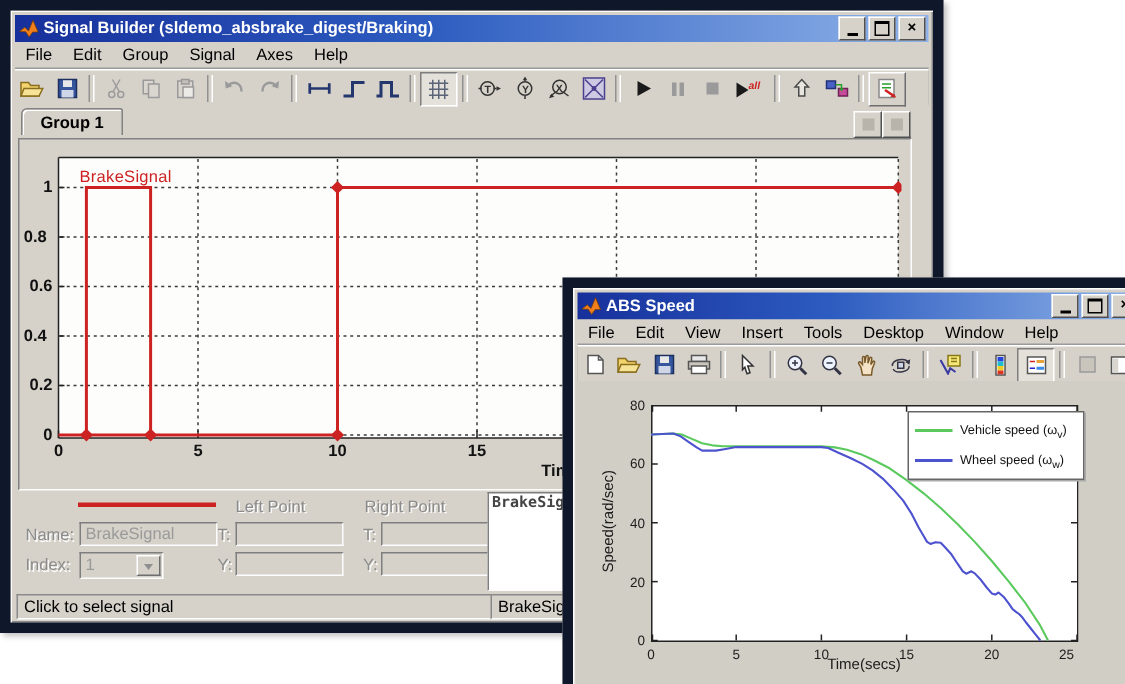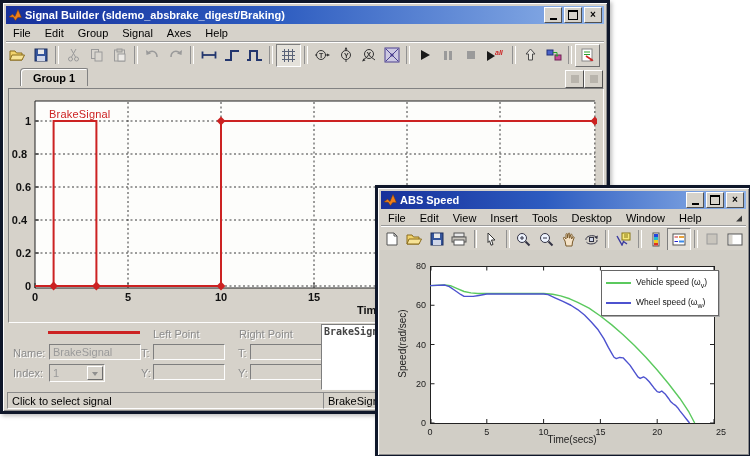--- a/index.html
+++ b/index.html
@@ -1,21 +1,21 @@
 <!DOCTYPE html>
 <html><head>
 <meta charset="utf-8">
 <style>
   html,body{margin:0;padding:0;background:#fff;}
   #screen{position:relative;width:750px;height:456px;background:#ffffff;overflow:hidden;
           font-family:"Liberation Sans",sans-serif;-webkit-font-smoothing:antialiased;}
   .abs{position:absolute;}
   
-  .win{position:absolute;background:#d6d2ca;border:3px solid #0f172a;
-       box-shadow:inset 1px 1px 0 #fdfdfd,inset -1px -1px 0 #8a8a8a,2px 2px 4px rgba(0,0,0,.25);}
+  .win{position:absolute;background:#d6d2ca;border:7px solid #0f172a;
+       box-shadow:inset 1px 1px 0 #fdfdfd,inset -1px -1px 0 #8a8a8a,2px 2px 4px rgba(0,0,0,.25);padding-left:11px;}
   .titlebar{position:absolute;left:3px;right:3px;height:18px;display:flex;align-items:center;
             background:linear-gradient(90deg,#17309b 0%,#2d5cc0 45%,#8fb3e9 100%);
             color:#fff;font-size:11px;font-weight:bold;padding:0 2px;}
   .titlebar .ttl{margin-left:3px;white-space:nowrap;overflow:hidden;}
   .winbtns{margin-left:auto;display:flex;gap:2px;}
   .winbtn{width:16px;height:14px;background:#d6d2ca;border:1px solid;border-color:#fff #505050 #505050 #fff;
           display:flex;align-items:center;justify-content:center;font-size:10px;font-weight:bold;color:#000;
           line-height:10px;}
   .glyph-min{width:7px;height:2px;background:#000;margin-top:7px;}
   .glyph-max{width:8px;height:7px;border:1px solid #000;border-top-width:2px;}
@@ -244,21 +244,21 @@
       <span class="tool raised">
         <svg width="14" height="14" viewBox="0 0 14 14">
             <rect x="1" y="1" width="10" height="12" fill="#fff" stroke="#888"></rect>
             <path d="M3 4 h6 M3 6.5 h6" stroke="#2aa02a"></path>
             <path d="M5 8 L11 12" stroke="#c22" stroke-width="1.6"></path>
             <path d="M12.5 13 L8.5 12.5 L11 10.5 Z" fill="#c22"></path>
           </svg>
         </span>
     </div>
 
-    <div class="tab" style="left:17px;top:65px;">
+    <div class="tab" style="left:7px;top:65px;">
       <span>Group 1</span>
     </div>
     <span class="winbtn" style="position:absolute;left:562px;top:67px;width:17px;height:16px;">
         <span style="width:8px;height:8px;background:#b8b4ac;"></span>
       </span>
     <span class="winbtn" style="position:absolute;left:581px;top:67px;width:17px;height:16px;">
         <span style="width:8px;height:8px;background:#b8b4ac;"></span>
       </span>
 
     <div class="tabpage" style="left:5px;top:85px;width:594px;height:233px;"></div>
@@ -517,21 +517,21 @@
         <polyline points="0,19.63 14.77,19.04 20.45,19.63 27.26,22.57 34.08,25.51 40.9,26.89 47.71,27.47 56.8,27.47 113.6,27.47 122.69,28.26 130.64,29.83 139.73,32.77 147.68,36.31 159.04,42.19 170.4,50.04 181.76,58.88 193.12,68.69 204.48,79.48 215.84,91.26 227.2,104.01 238.56,117.75 249.92,132.47 259.01,146.21 264.69,157" fill="none" stroke="#5bc95e" stroke-width="1.4" stroke-linejoin="round"></polyline>
         <polyline points="0,19.63 14.77,19.04 19.31,20.61 24.99,24.53 30.67,28.46 34.08,30.42 43.17,30.42 48.85,29.44 56.8,28.06 113.6,28.06 118.14,28.65 124.96,31.79 132.91,35.33 140.86,39.25 147.68,43.57 154.5,49.06 161.31,55.93 168.13,63.78 173.81,72.61 178.35,81.44 181.76,87.33 184.03,91.26 186.3,92.63 189.71,91.45 193.12,91.84 195.39,94.2 199.94,99.11 204.48,105.97 207.89,110.88 210.16,112.45 213.57,110.88 215.84,112.25 219.25,115.79 223.79,121.67 227.2,125.6 229.47,126.39 231.74,125.01 235.15,127.95 238.56,132.47 240.83,135.81 243.1,137.77 245.38,139.34 247.65,141.69 249.92,144.83 253.33,149.15 256.74,153.47 259.58,157" fill="none" stroke="#4d52cf" stroke-width="1.4" stroke-linejoin="round"></polyline>
       </svg>
 
     <div id="abs-ticks" class="abs" style="left:0;top:0;">
         <span class="atick" style="left: 40px; top: 239px; width: 24px; text-align: center;">0</span>
         <span class="atick" style="left: 96.8px; top: 239px; width: 24px; text-align: center;">5</span>
         <span class="atick" style="left: 153.6px; top: 239px; width: 24px; text-align: center;">10</span>
         <span class="atick" style="left: 210.4px; top: 239px; width: 24px; text-align: center;">15</span>
         <span class="atick" style="left: 267.2px; top: 239px; width: 24px; text-align: center;">20</span>
-        <span class="atick" style="left: 324px; top: 239px; width: 24px; text-align: right;">25</span>
+        <span class="atick" style="left: 324px; top: 239px; width: 24px; text-align: left;">25</span>
         <span class="atick" style="left: 26px; top: 230px; width: 22px; text-align: right;">0</span>
         <span class="atick" style="left: 26px; top: 190.75px; width: 22px; text-align: right;">20</span>
         <span class="atick" style="left: 26px; top: 151.5px; width: 22px; text-align: right;">40</span>
         <span class="atick" style="left: 26px; top: 112.25px; width: 22px; text-align: right;">60</span>
         <span class="atick" style="left: 26px; top: 73px; width: 22px; text-align: right;">80</span>
       </div>
 
     <div class="axlabel" style="left:-51px;top:150px;width:150px;transform:rotate(-90deg);">
       <span>Speed(rad/sec)</span></div>
     <div class="axlabel" style="left:134px;top:246px;width:120px;">

